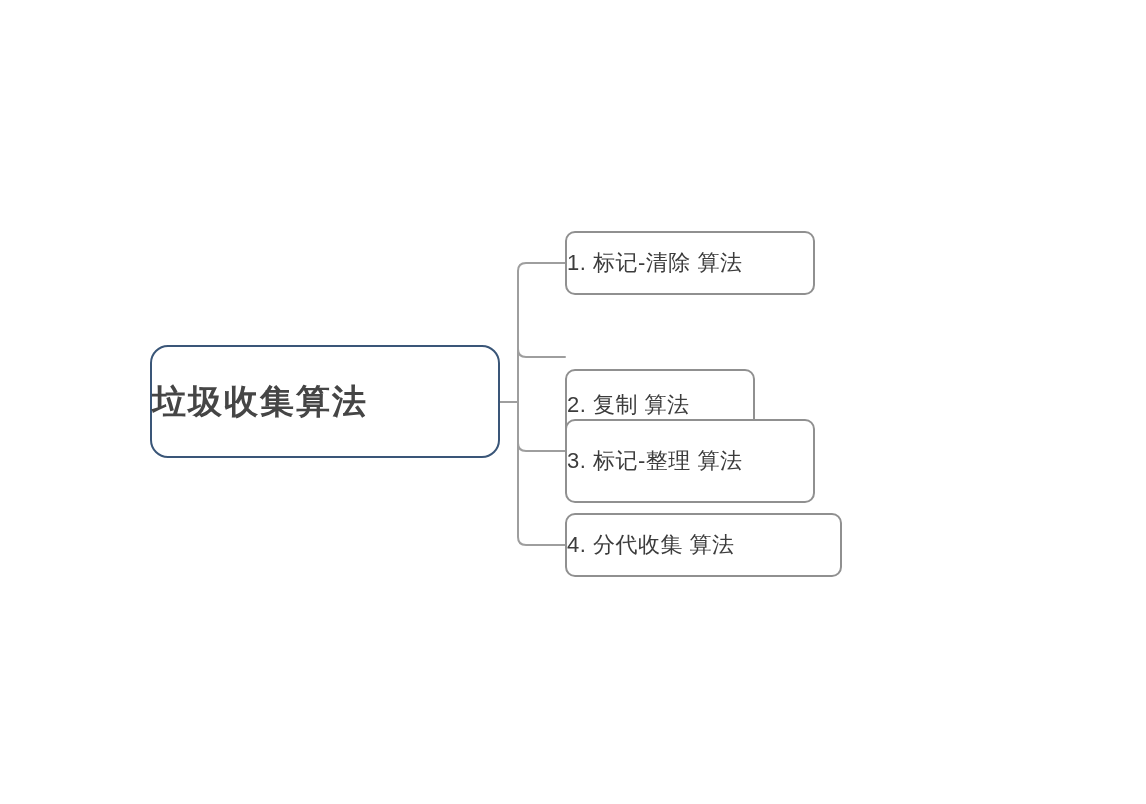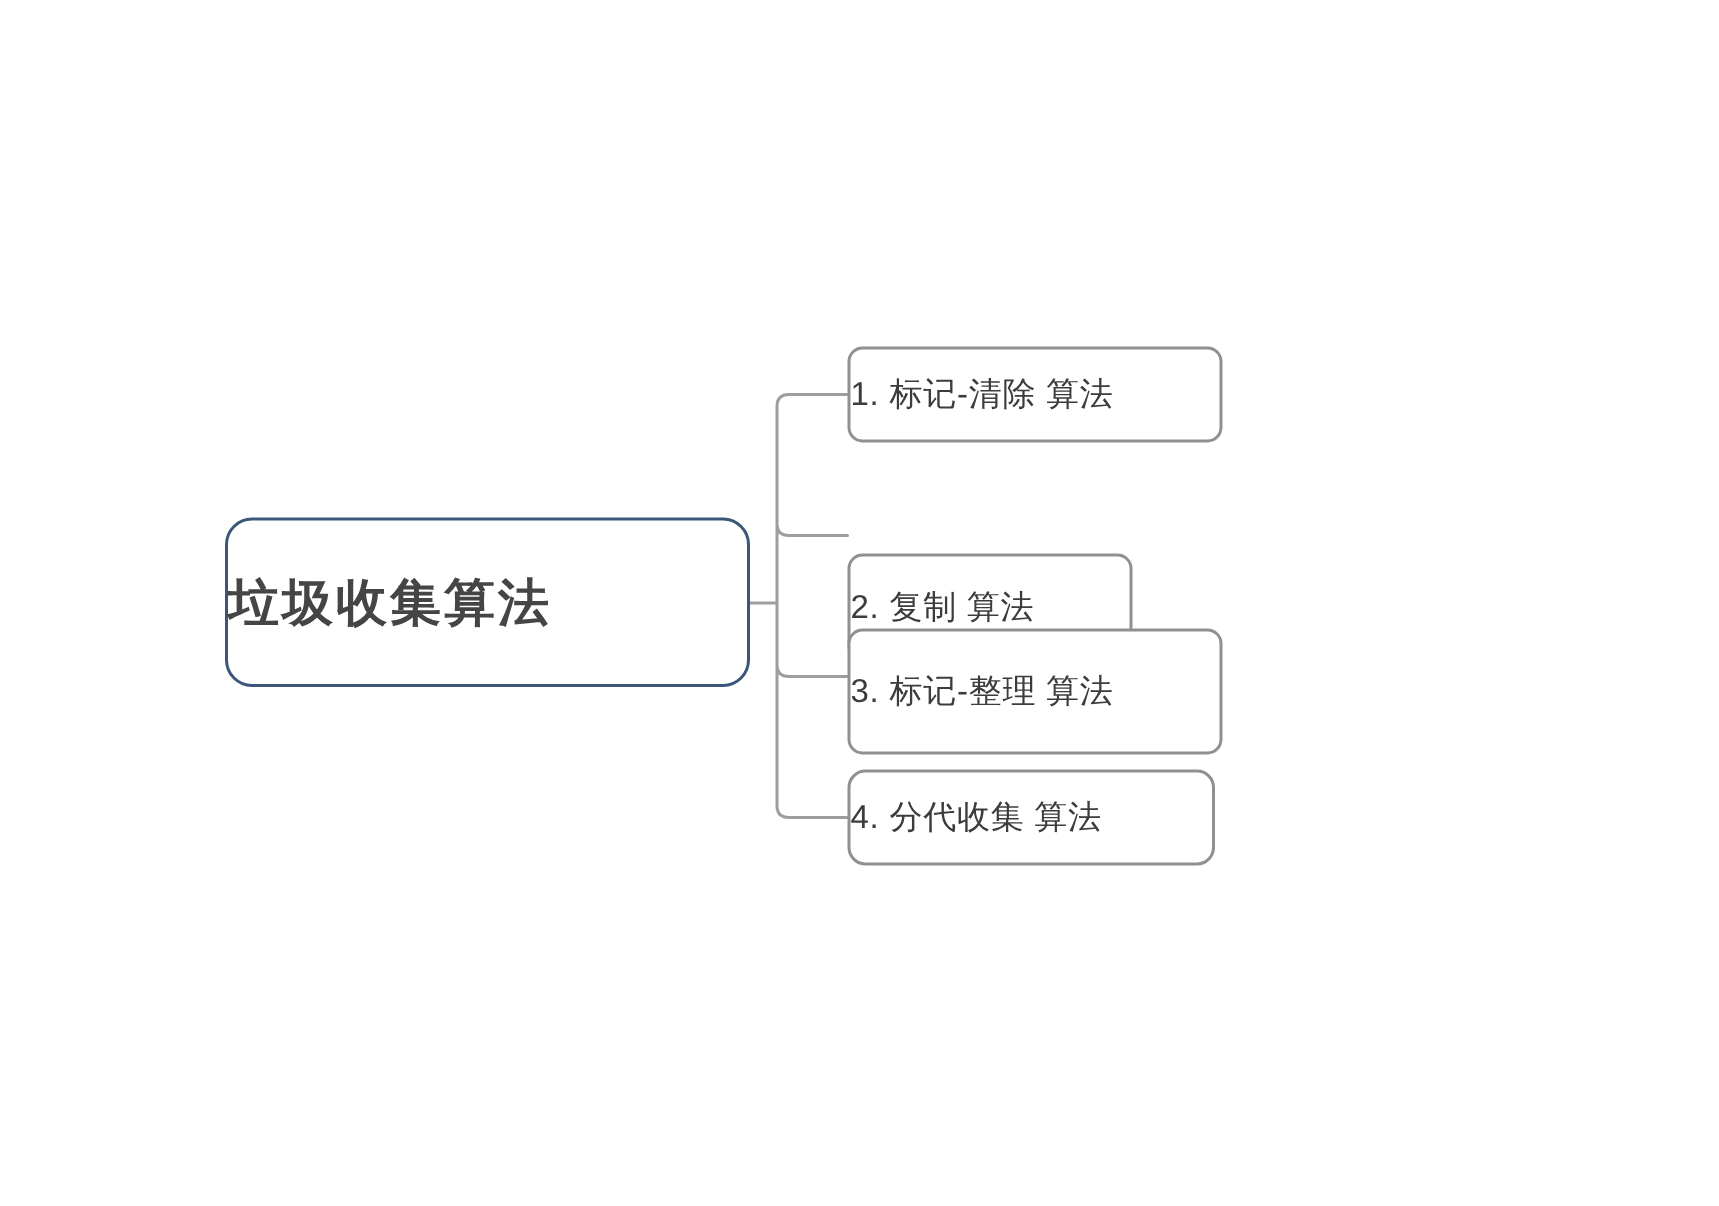--- a/index.html
+++ b/index.html
@@ -43,21 +43,21 @@
     border: 2px solid #909090;
     border-radius: 10px;
     color: #3c3c3c;
     font-size: 22px;
     font-weight: 400;
     letter-spacing: 0.5px;
   }
   .child-1 { left: 565px; top: 231px; width: 250px; height: 64px; }
   .child-2 { left: 565px; top: 325px; width: 190px; height: 72px; margin-top: 44px; }
   .child-3 { left: 565px; top: 419px; width: 250px; height: 84px; }
-  .child-4 { left: 565px; top: 513px; width: 245px; height: 64px; border-radius: 12px; }
+  .child-4 { left: 565px; top: 513px; width: 277px; height: 64px; }
 </style>
 </head>
 <body>
 
 <div class="canvas">
 
   <svg class="connectors" width="1146" height="804" viewBox="0 0 1146 804">
     <path d="M500 402 H518
              M565 263 H526 Q518 263 518 271 V537 Q518 545 526 545 H565
              M518 349 Q518 357 526 357 H565

